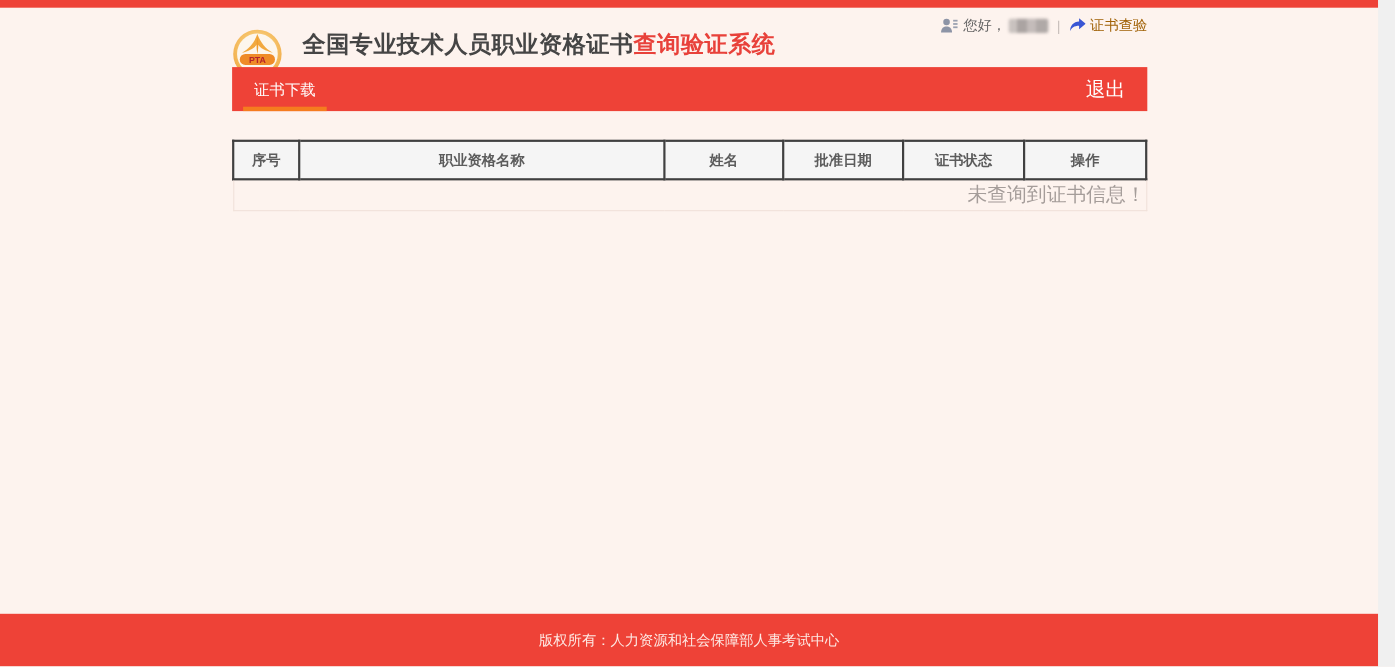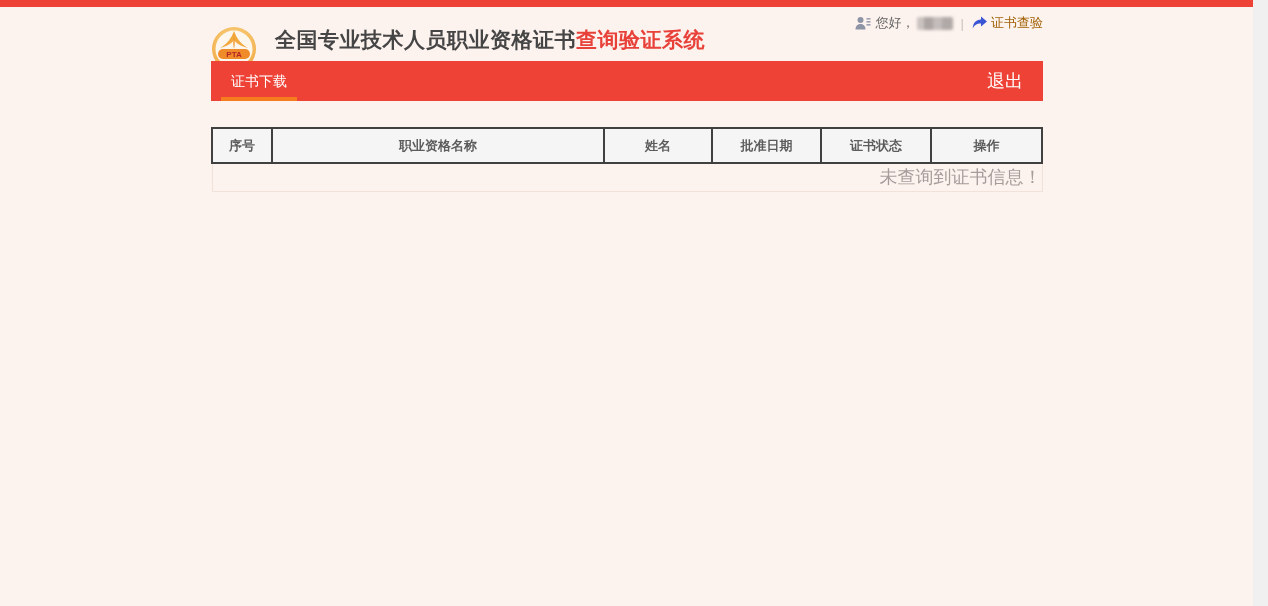--- a/index.html
+++ b/index.html
@@ -171,16 +171,19 @@
         </tr>
       </thead>
       <tbody>
         <tr>
           <td colspan="6">未查询到证书信息！</td>
         </tr>
       </tbody>
     </table>
   </div>
 
+  <div class="footer">
+    <span>版权所有：人力资源和社会保障部人事考试中心</span>
+  </div>
 
 </div>
 
 <div class="scroll-strip"></div>
 
 </body></html>

